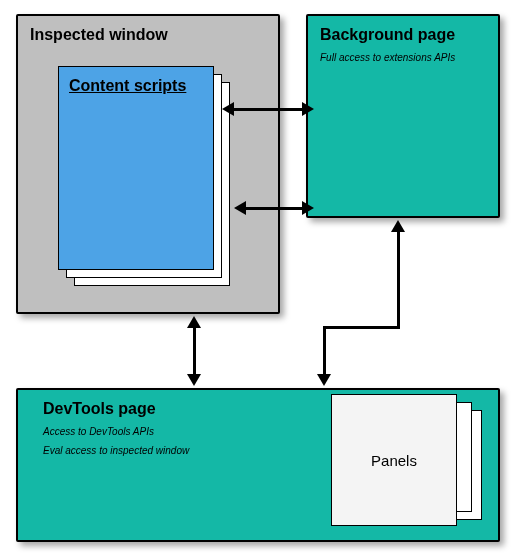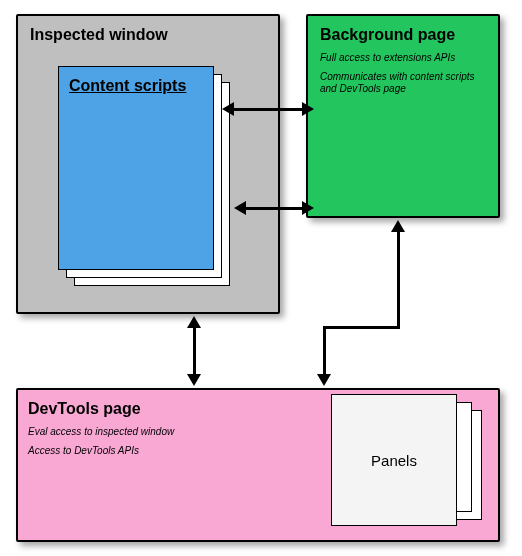--- a/index.html
+++ b/index.html
@@ -52,30 +52,30 @@
     left: 58px; top: 66px; width: 156px; height: 204px;
     background: #4da3e6;
     padding: 10px;
     text-decoration: underline;
   }
   .bg-page {
     left: 306px;
     top: 14px;
     width: 194px;
     height: 204px;
-    background: #22c55e;
+    background: #14b8a6;
     padding: 10px 12px;
   }
   .devtools {
     left: 16px;
     top: 388px;
     width: 484px;
     height: 154px;
-    background: #f9a8d4;
-    padding: 10px 10px;
+    background: #14b8a6;
+    padding: 10px 25px;
   }
   
   .pn-back2 { left: 356px; top: 410px; width: 126px; height: 110px; }
   .pn-back1 { left: 346px; top: 402px; width: 126px; height: 110px; }
   .pn-front {
     left: 331px; top: 394px; width: 126px; height: 132px;
     background: #f4f4f4;
     display: flex;
     align-items: center;
     justify-content: center;
@@ -106,27 +106,26 @@
 
   <div class="stack cs-back2"></div>
   <div class="stack cs-back1"></div>
   <div class="stack cs-front">
     <p class="title">Content scripts</p>
   </div>
 
   <div class="box bg-page">
     <p class="title">Background page</p>
     <p class="desc">Full access to extensions APIs</p>
-    <p class="desc">Communicates with content scripts and DevTools page</p>
   </div>
 
   <div class="box devtools">
     <p class="title">DevTools page</p>
+    <p class="desc">Access to DevTools APIs</p>
     <p class="desc">Eval access to inspected window</p>
-    <p class="desc">Access to DevTools APIs</p>
   </div>
 
   <div class="stack pn-back2"></div>
   <div class="stack pn-back1"></div>
   <div class="stack pn-front">
     <span>Panels</span>
   </div>
 
   <div class="arrow-line" style="left:232px; top:108px; width:72px; height:3px;"></div>
   <div class="arrow-head ah-left" style="left:222px; top:102px;"></div>

